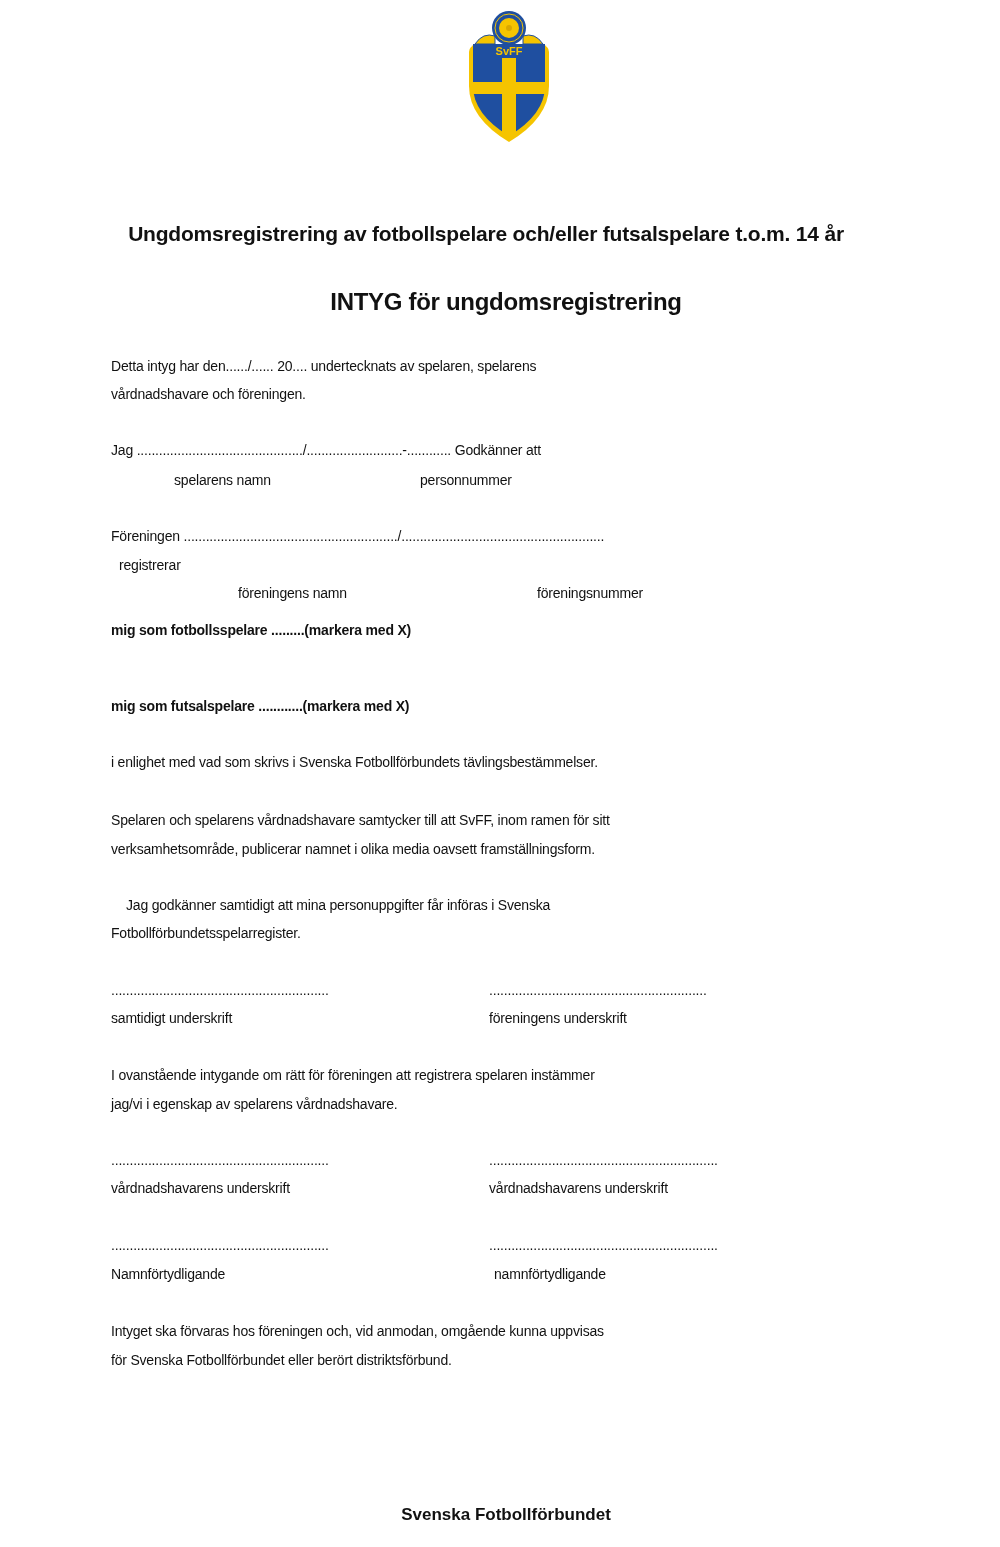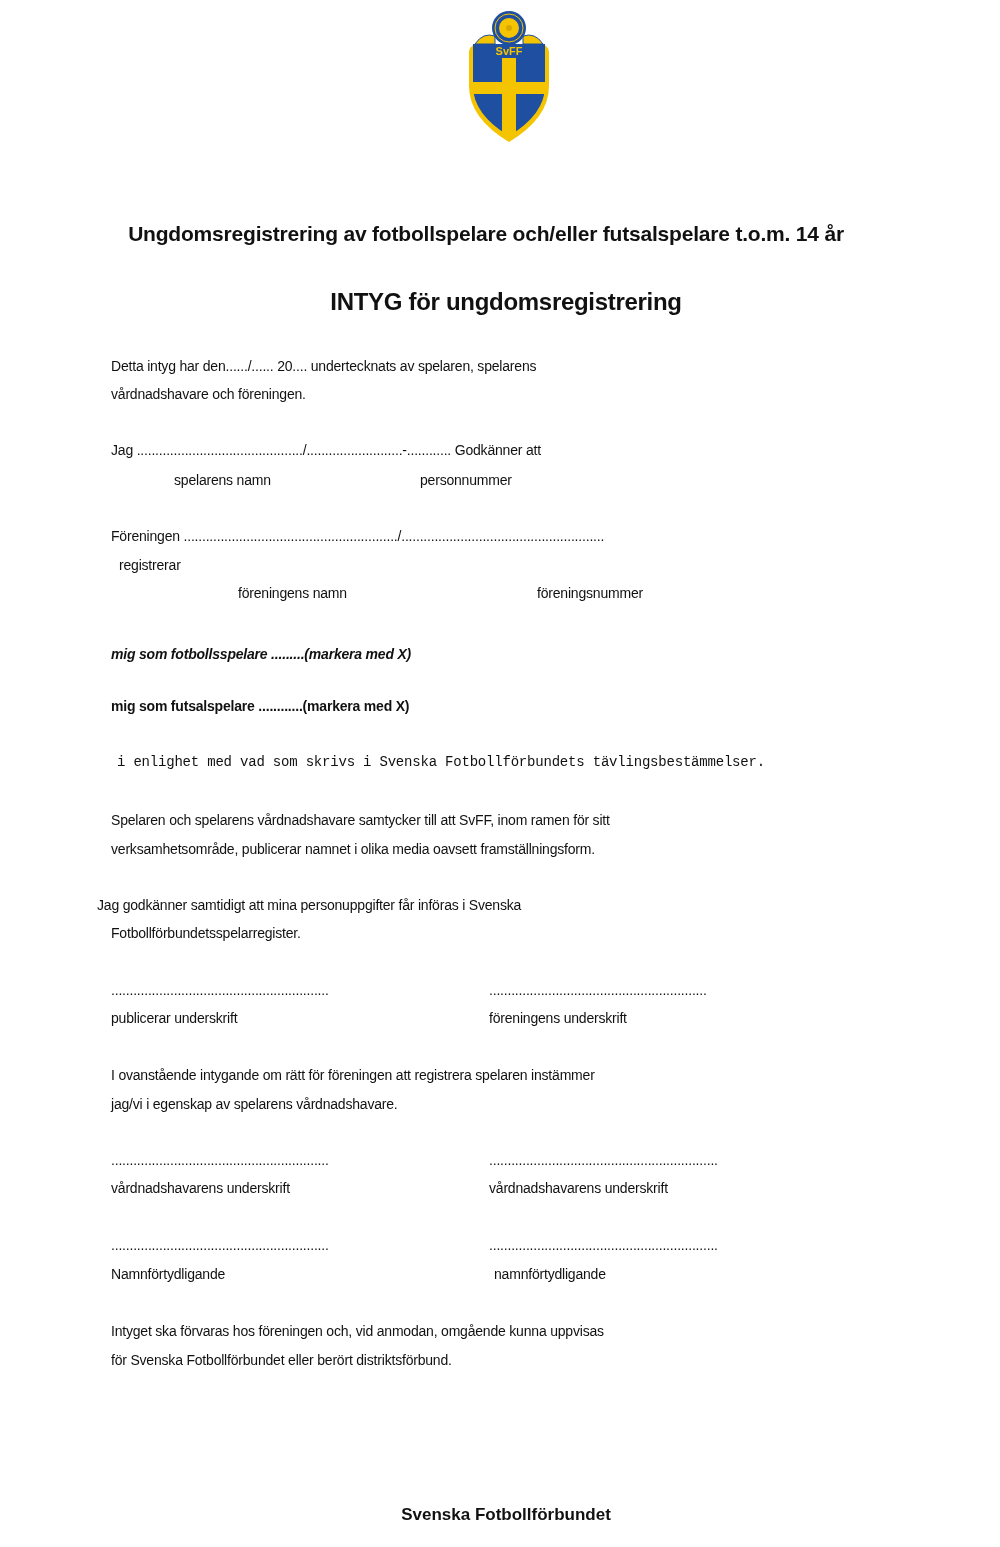--- a/index.html
+++ b/index.html
@@ -46,34 +46,34 @@
 
 <div class="abs body-text" style="left:111px; top:436px;text-align:center;">Jag ............................................./..........................-............ Godkänner att</div>
 <div class="abs body-text" style="left:174px; top:466px;">spelarens namn</div>
 <div class="abs body-text" style="left:420px; top:466px;">personnummer</div>
 
 <div class="abs body-text" style="left:111px; top:522px;">Föreningen ........................................................../.......................................................</div>
 <div class="abs body-text" style="left:111px; top:551px;margin-left:8px;">registrerar</div>
 <div class="abs body-text" style="left:238px; top:579px;">föreningens namn</div>
 <div class="abs body-text" style="left:489px; top:579px;margin-left:48px;">föreningsnummer</div>
 
-<div class="abs body-text bold" style="left:111px; top:640px;font-style:italic;">mig som fotbollsspelare .........(markera med X)</div>
+<div class="abs body-text bold" style="left:111px; top:616px;">mig som fotbollsspelare .........(markera med X)</div>
 <div class="abs body-text bold" style="left:111px; top:692px;">mig som futsalspelare ............(markera med X)</div>
 
-<div class="abs body-text" style="left:117px; top:748px;font-family:Liberation Mono, monospace;">i enlighet med vad som skrivs i Svenska Fotbollförbundets tävlingsbestämmelser.</div>
+<div class="abs body-text" style="left:111px; top:748px;">i enlighet med vad som skrivs i Svenska Fotbollförbundets tävlingsbestämmelser.</div>
 
 <div class="abs body-text" style="left:111px; top:806px;">Spelaren och spelarens vårdnadshavare samtycker till att SvFF, inom ramen för sitt</div>
 <div class="abs body-text" style="left:111px; top:835px;">verksamhetsområde, publicerar namnet i olika media oavsett framställningsform.</div>
 
-<div class="abs body-text" style="left:97px; top:891px;">Jag godkänner samtidigt att mina personuppgifter får införas i Svenska</div>
+<div class="abs body-text" style="left:126px; top:891px;">Jag godkänner samtidigt att mina personuppgifter får införas i Svenska</div>
 <div class="abs body-text" style="left:111px; top:919px;">Fotbollförbundetsspelarregister.</div>
 
 <div class="abs body-text" style="left:111px; top:976px;">...........................................................</div>
 <div class="abs body-text" style="left:489px; top:976px;">...........................................................</div>
-<div class="abs body-text" style="left:111px; top:1004px;">publicerar underskrift</div>
+<div class="abs body-text" style="left:111px; top:1004px;">samtidigt underskrift</div>
 <div class="abs body-text" style="left:489px; top:1004px;text-align:right;">föreningens underskrift</div>
 
 <div class="abs body-text" style="left:111px; top:1061px;">I ovanstående intygande om rätt för föreningen att registrera spelaren instämmer</div>
 <div class="abs body-text" style="left:111px; top:1090px;">jag/vi i egenskap av spelarens vårdnadshavare.</div>
 
 <div class="abs body-text" style="left:111px; top:1146px;">...........................................................</div>
 <div class="abs body-text" style="left:489px; top:1146px;">..............................................................</div>
 <div class="abs body-text" style="left:111px; top:1174px;">vårdnadshavarens underskrift</div>
 <div class="abs body-text" style="left:489px; top:1174px;">vårdnadshavarens underskrift</div>
 

